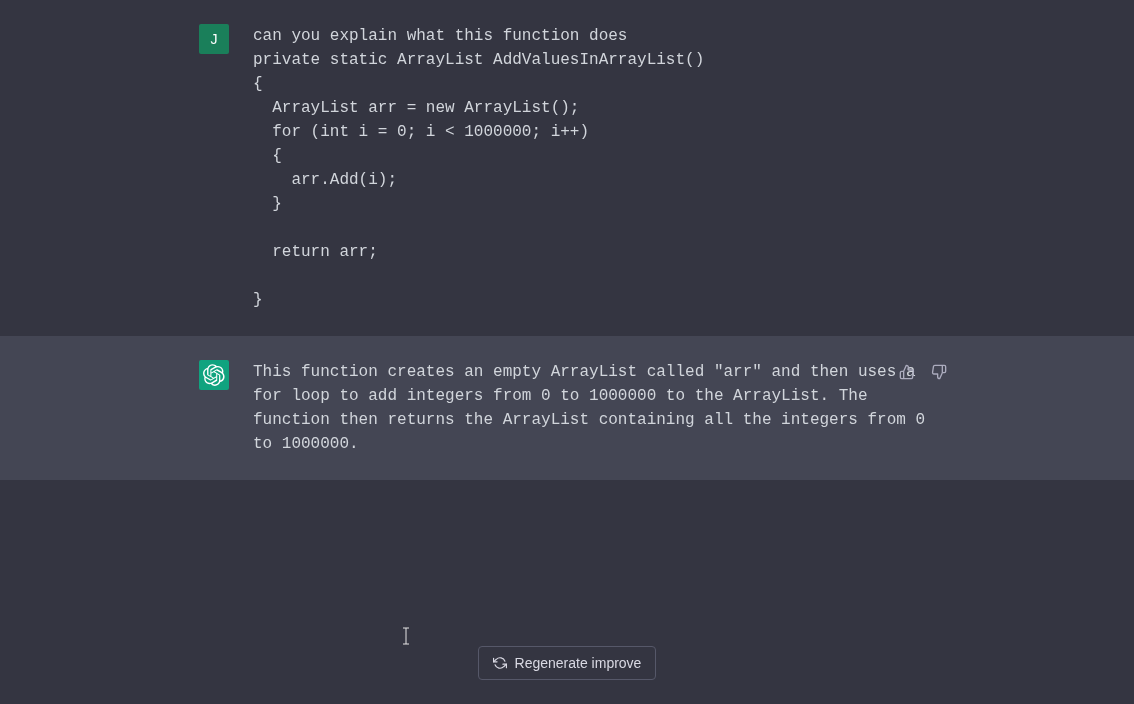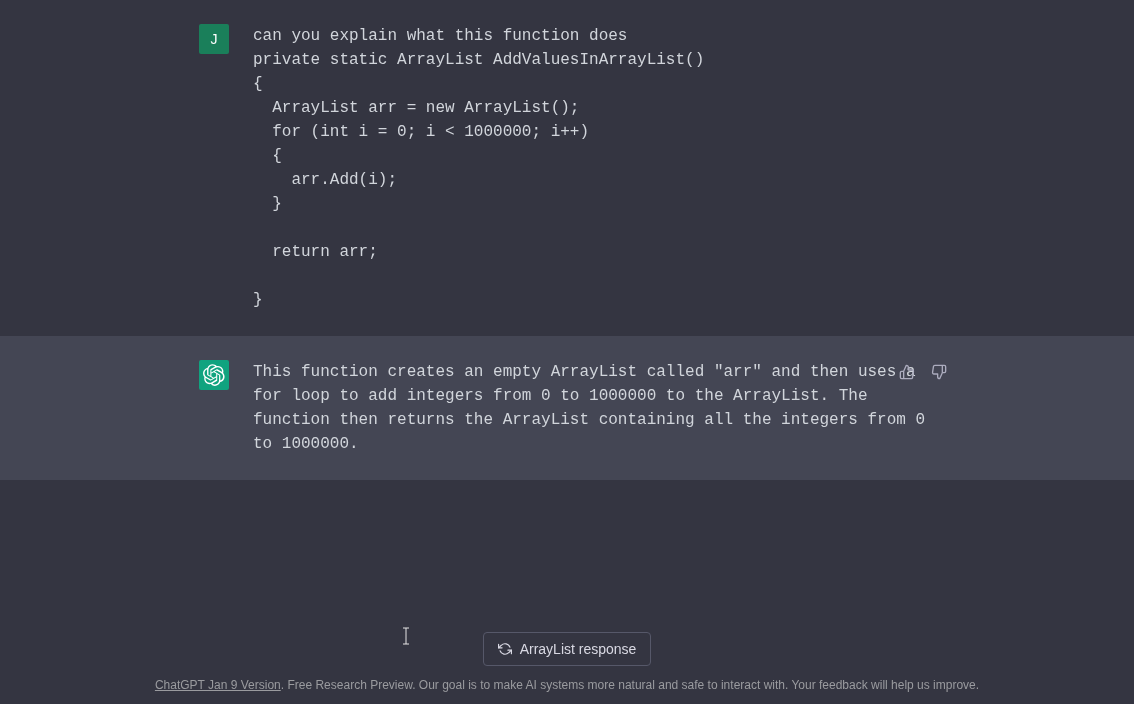--- a/index.html
+++ b/index.html
@@ -227,25 +227,22 @@
 </div>
 
 <div class="bottom-area">
   <div class="regenerate-wrap">
     <button class="regenerate-btn">
       <svg viewBox="0 0 24 24" fill="none" stroke="currentColor" stroke-width="2" stroke-linecap="round" stroke-linejoin="round">
           <polyline points="1 4 1 10 7 10"></polyline>
           <polyline points="23 20 23 14 17 14"></polyline>
           <path d="M20.49 9A9 9 0 0 0 5.64 5.64L1 10m22 4l-4.64 4.36A9 9 0 0 1 3.51 15"></path>
         </svg>
-      <span>ArrayList response</span>
+      <span>Regenerate improve</span>
     </button>
-  </div>
-  <div class="footer-text">
-    <span class="footer-link">ChatGPT Jan 9 Version</span><span>. Free Research Preview. Our goal is to make AI systems more natural and safe to interact with. Your feedback will help us improve.</span>
   </div>
 </div>
 
 <div class="cursor-ibeam">
   <svg width="12" height="18" viewBox="0 0 12 18" stroke="#e5e5e5" stroke-width="1" fill="none">
     <path d="M3 1 L6 1 L6 17 L3 17 M9 1 L6 1 M9 17 L6 17"></path>
   </svg>
 </div>
 
 </body></html>

